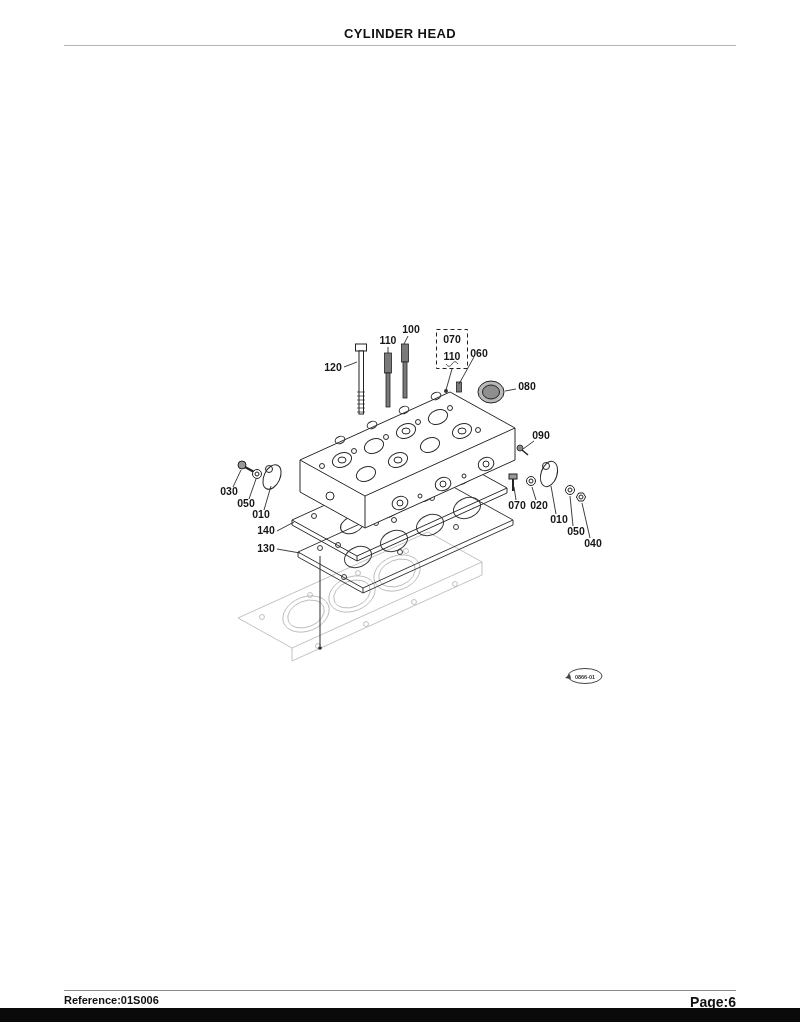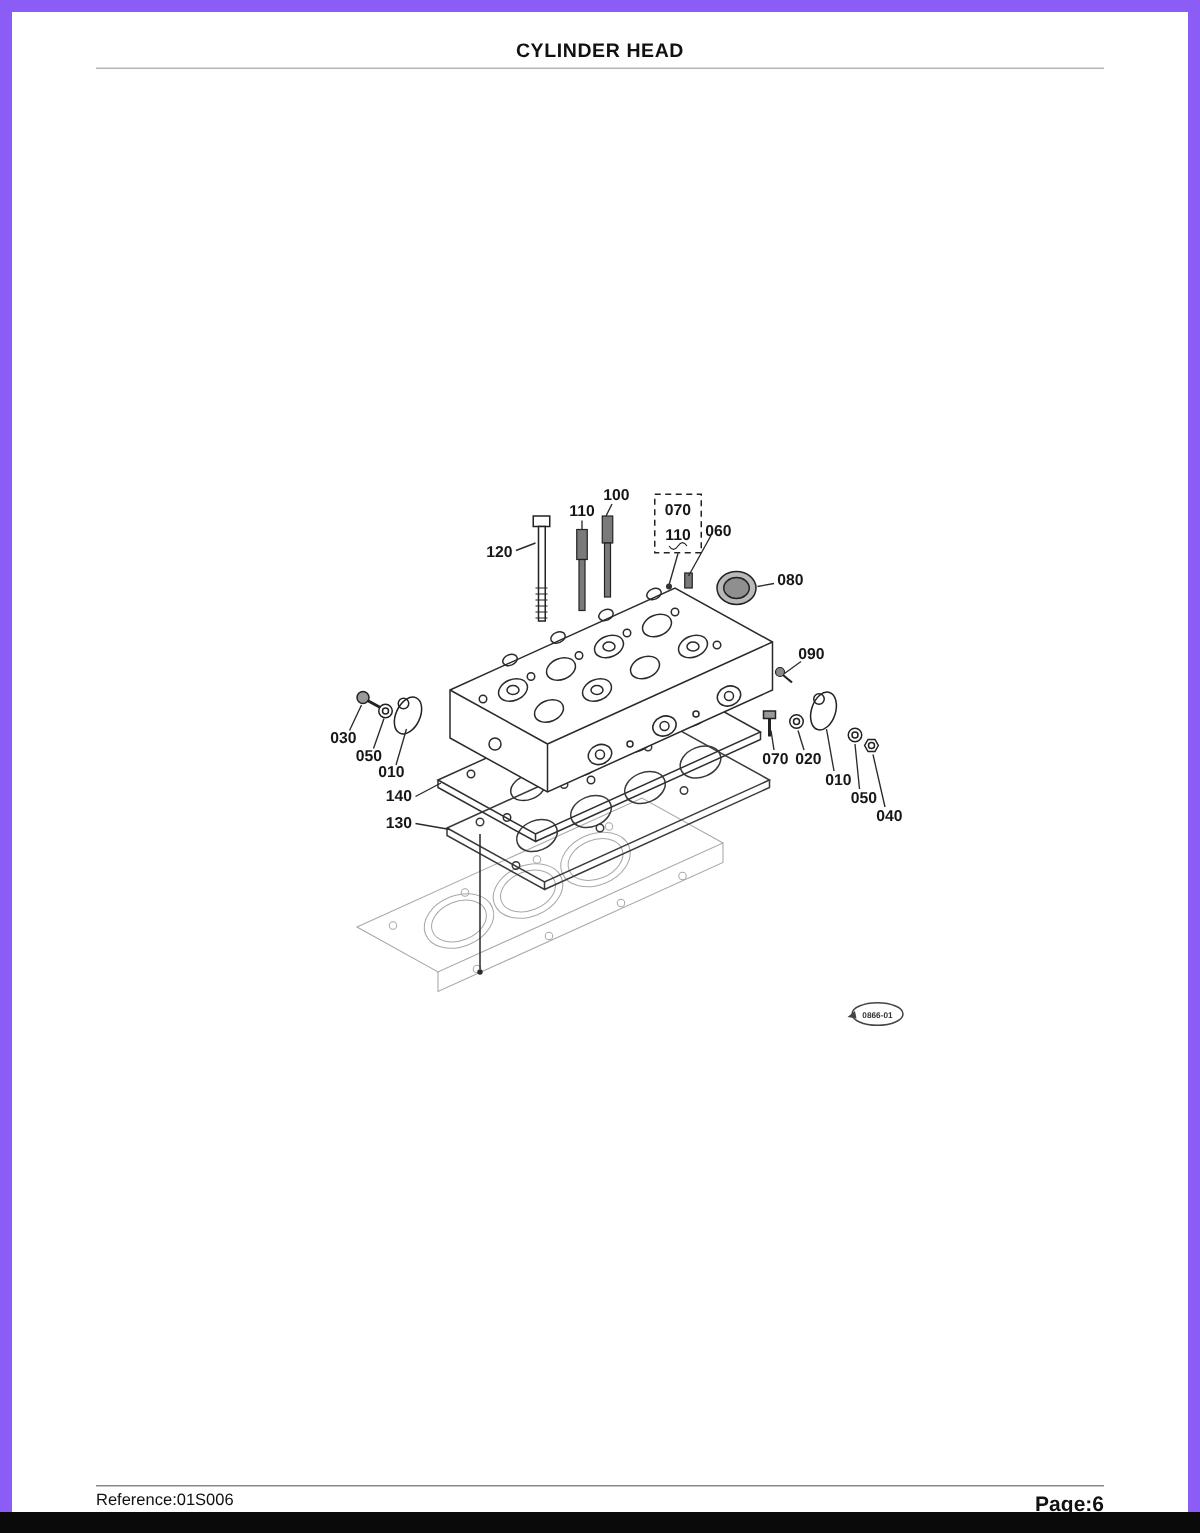--- a/index.html
+++ b/index.html
@@ -1,23 +1,23 @@
 <!DOCTYPE html>
 <html><head>
 <meta charset="utf-8">
 <style>
   html,body{margin:0;padding:0;background:#d7d7d7;}
-  .page{position:relative;width:800px;height:1022px;background:#8b5cf6;overflow:hidden;
+  .page{position:relative;width:800px;height:1022px;background:#ffffff;overflow:hidden;
         font-family:"Liberation Sans",sans-serif;}
   .paper{position:absolute;left:8px;top:8px;width:784px;height:1000px;background:#ffffff;}
   .title{position:absolute;top:26px;left:0;width:100%;text-align:center;
          font-weight:bold;font-size:13px;color:#111;letter-spacing:.4px;}
   .rule-top{position:absolute;top:45px;left:64px;width:672px;height:1px;background:#b5b5b5;}
   .rule-bottom{position:absolute;top:990px;left:64px;width:672px;height:1px;background:#8a8a8a;}
-  .ref{position:absolute;left:64px;top:994px;font-size:11px;font-weight:normal;color:#111;}
+  .ref{position:absolute;left:64px;top:994px;font-size:11px;font-weight:bold;color:#111;}
   .pageno{position:absolute;right:64px;top:994px;font-size:14px;font-weight:bold;color:#111;}
   .bottom-bar{position:absolute;left:0;top:1008px;width:800px;height:14px;background:#0a0a0a;}
   svg.diagram{position:absolute;left:0;top:0;}
   text.lbl{font-family:"Liberation Sans",sans-serif;font-weight:bold;font-size:10.5px;fill:#161616;}
   text.stamp{font-family:"Liberation Sans",sans-serif;font-weight:bold;font-size:5.5px;fill:#333;}
 </style>
 </head>
 <body>
 
 <div class="page">

